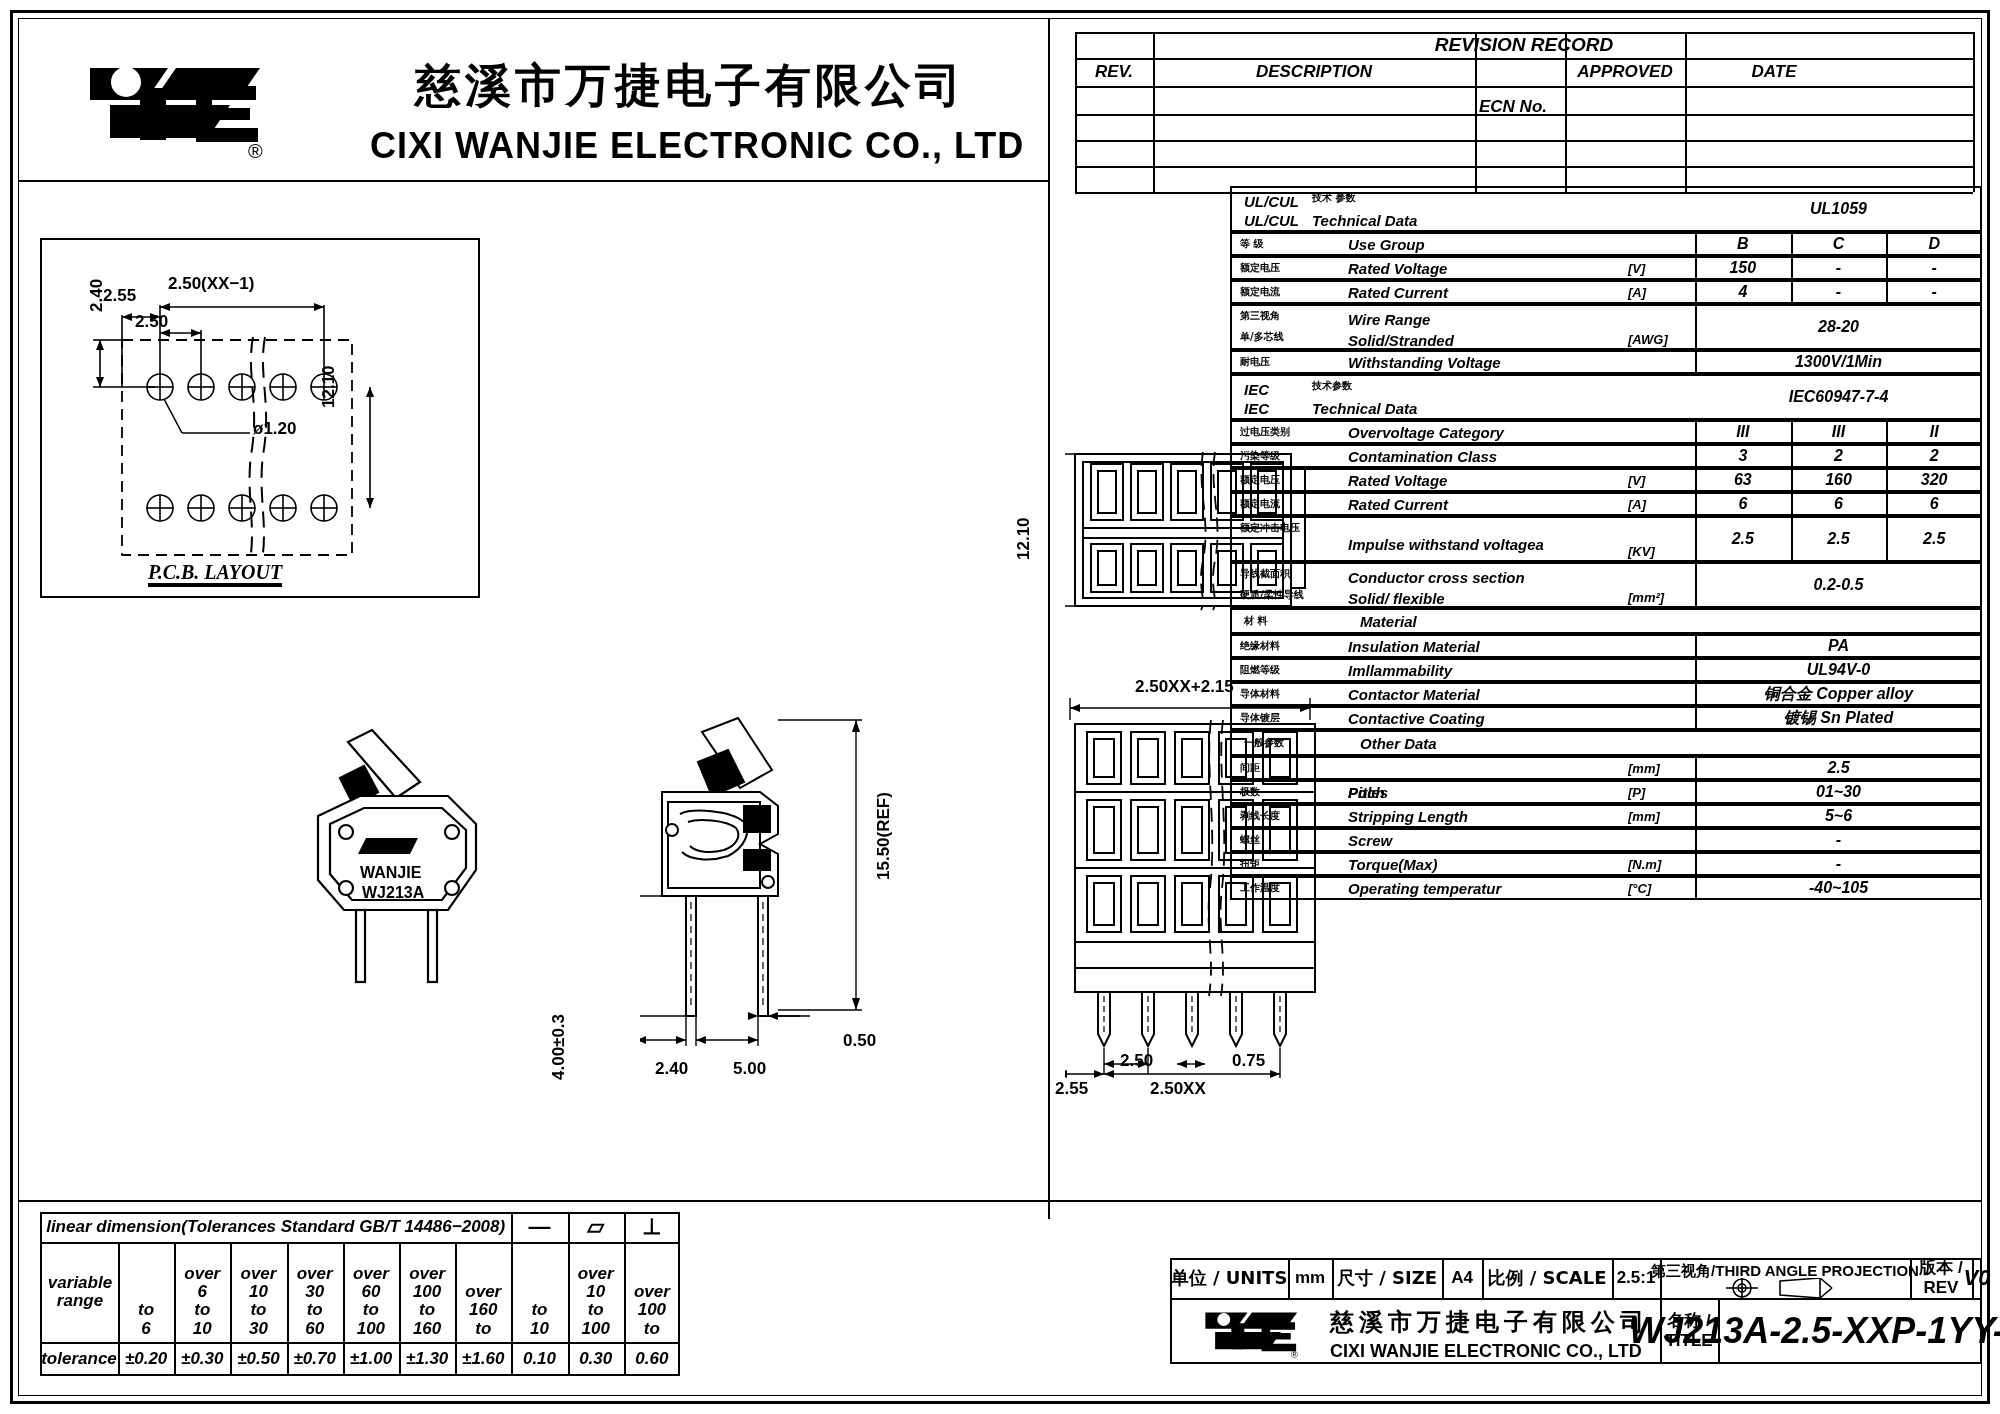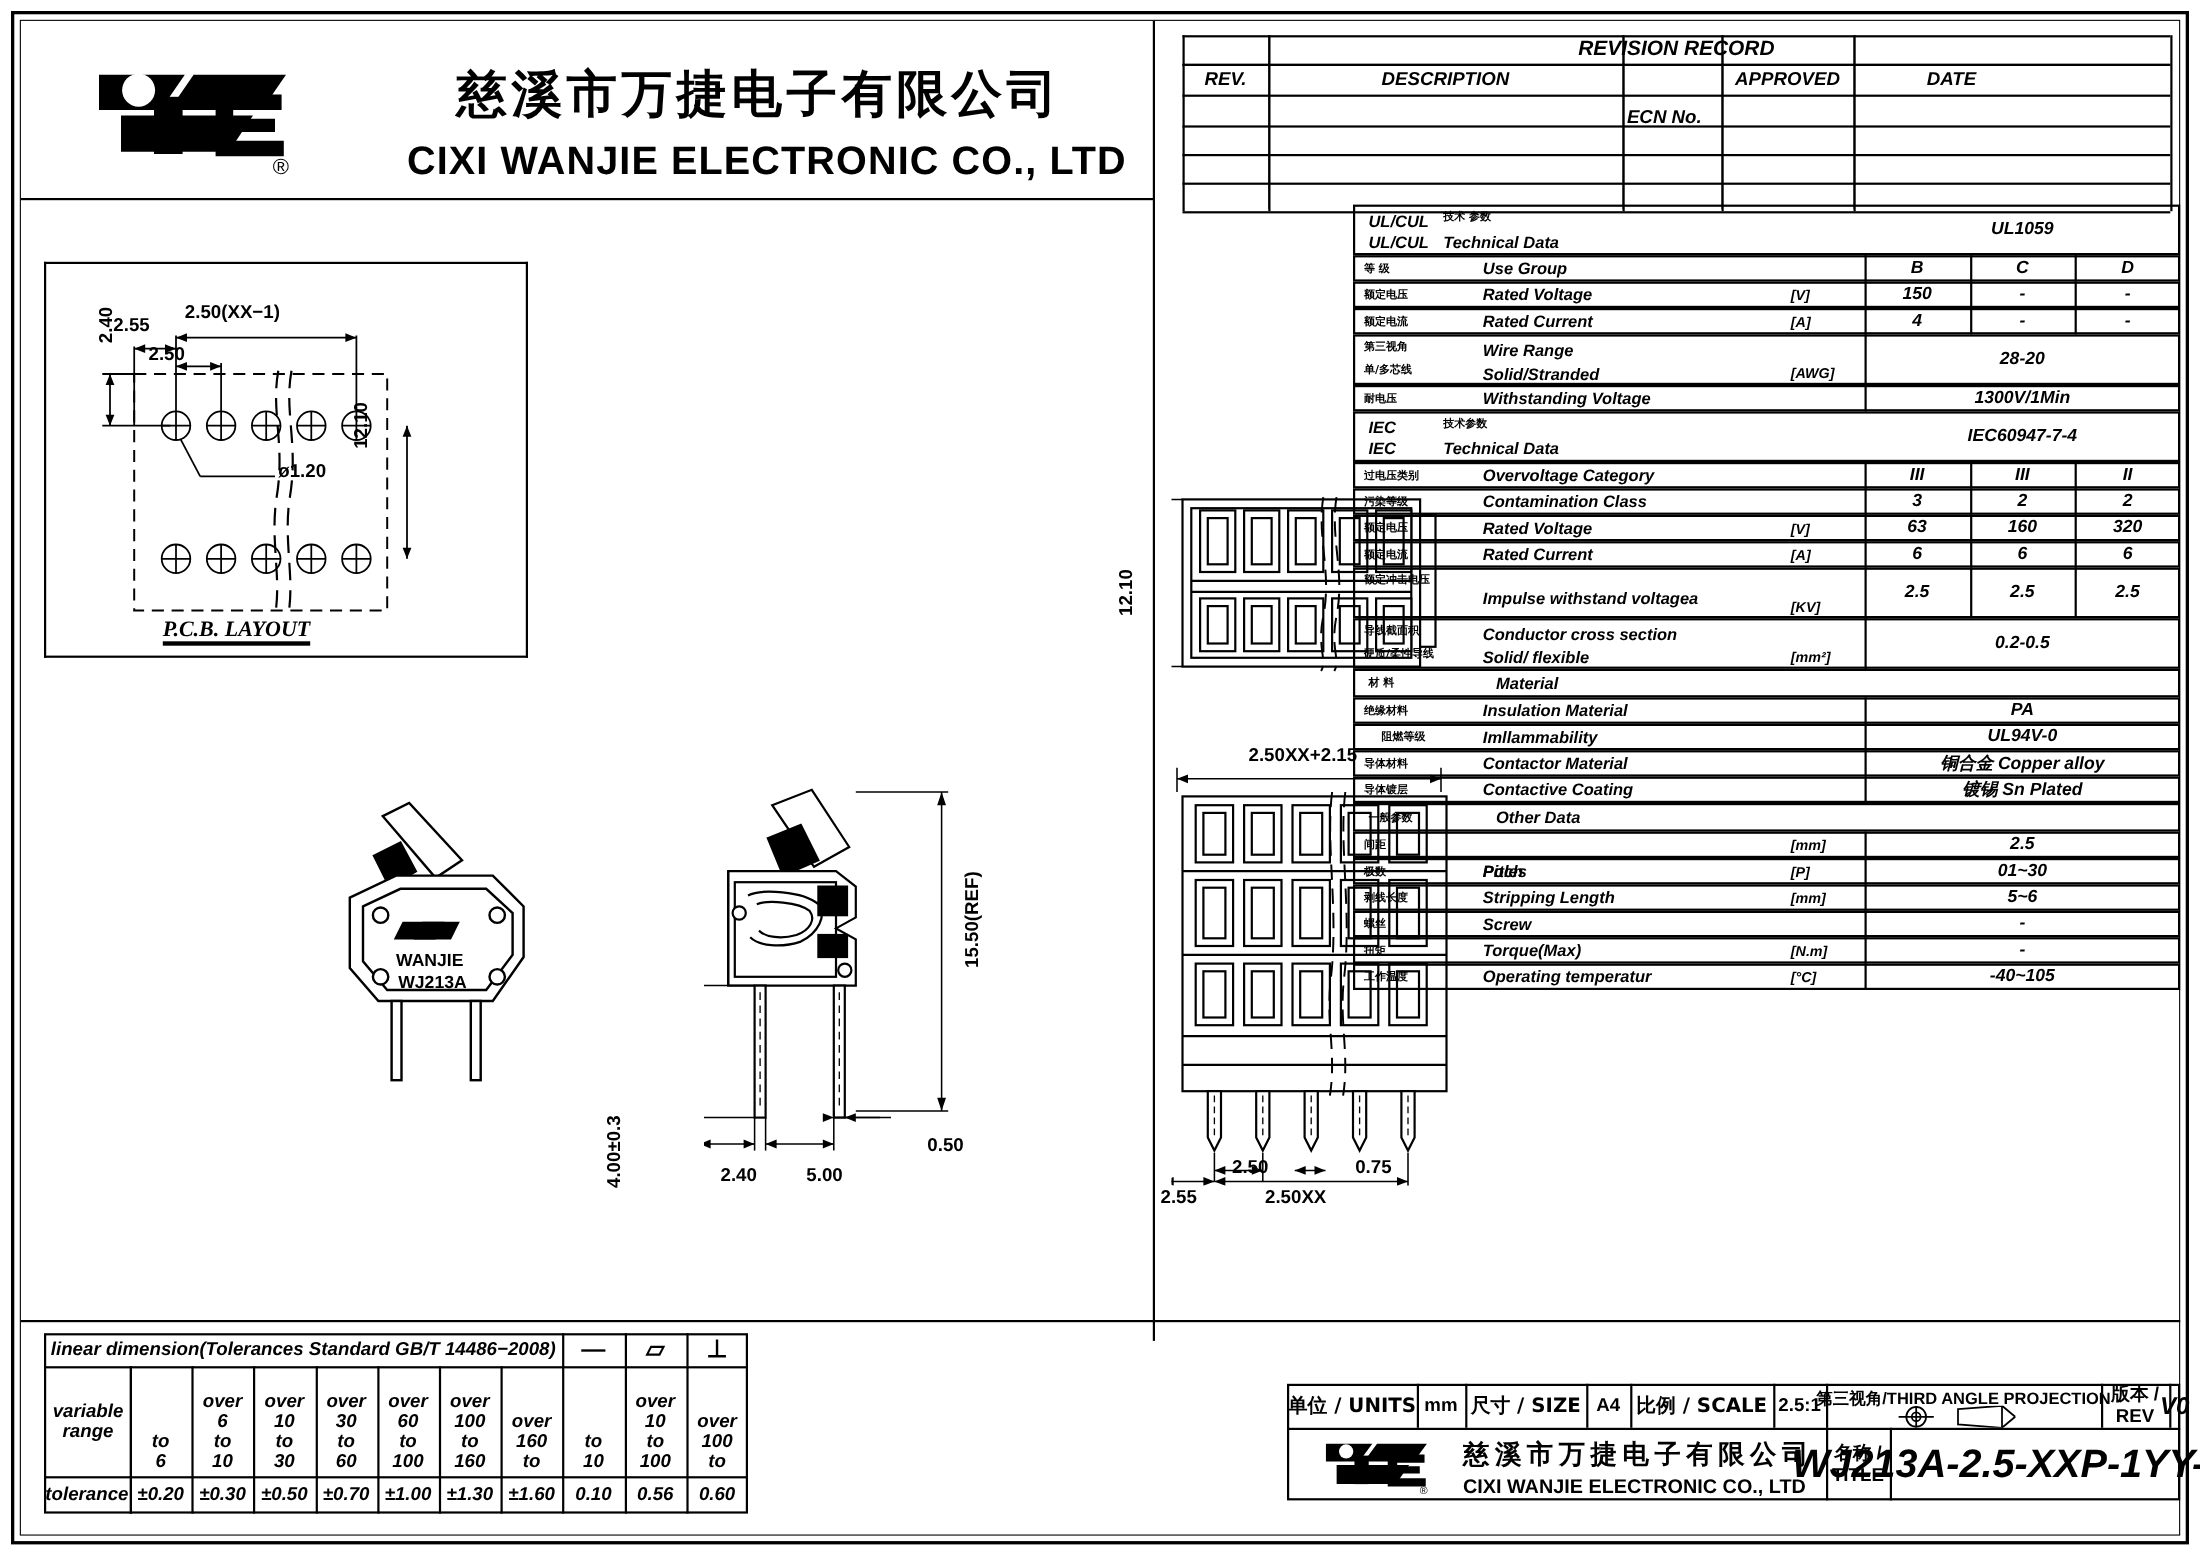--- a/index.html
+++ b/index.html
@@ -566,21 +566,21 @@
       <div class="cell cellc tt-v" style="left:1695px;top:562px;width:287px;height:46px;">0.2-0.5</div>
       <div style="position:absolute;left:1230px;top:608px;width:752px;height:26px;border:2px solid #000;box-sizing:border-box;"></div>
       <div class="cell tt-cn" style="left:1244px;top:608px;height:26px;">材 料</div>
       <div class="cell tt-en" style="left:1360px;top:608px;height:26px;">Material</div>
       <div style="position:absolute;left:1230px;top:634px;width:752px;height:24px;border:2px solid #000;box-sizing:border-box;"></div>
       <div class="cell tt-cn" style="left:1240px;top:634px;height:24px;">绝缘材料</div>
       <div class="cell tt-en" style="left:1348px;top:634px;height:24px;">Insulation Material</div>
       <div class="ln" style="left:1695px;top:634px;width:2px;height:24px;"></div>
       <div class="cell cellc tt-v" style="left:1695px;top:634px;width:287px;height:24px;">PA</div>
       <div style="position:absolute;left:1230px;top:658px;width:752px;height:24px;border:2px solid #000;box-sizing:border-box;"></div>
-      <div class="cell tt-cn" style="left:1240px;top:658px;height:24px;margin-left:16px;">阻燃等级</div>
+      <div class="cell tt-cn" style="left:1240px;top:658px;height:24px;">阻燃等级</div>
       <div class="cell tt-en" style="left:1348px;top:658px;height:24px;">Imllammability</div>
       <div class="ln" style="left:1695px;top:658px;width:2px;height:24px;"></div>
       <div class="cell cellc tt-v" style="left:1695px;top:658px;width:287px;height:24px;">UL94V-0</div>
       <div style="position:absolute;left:1230px;top:682px;width:752px;height:24px;border:2px solid #000;box-sizing:border-box;"></div>
       <div class="cell tt-cn" style="left:1240px;top:682px;height:24px;">导体材料</div>
       <div class="cell tt-en" style="left:1348px;top:682px;height:24px;">Contactor Material</div>
       <div class="ln" style="left:1695px;top:682px;width:2px;height:24px;"></div>
       <div class="cell cellc tt-v" style="left:1695px;top:682px;width:287px;height:24px;">铜合金 Copper alloy</div>
       <div style="position:absolute;left:1230px;top:706px;width:752px;height:24px;border:2px solid #000;box-sizing:border-box;"></div>
       <div class="cell tt-cn" style="left:1240px;top:706px;height:24px;">导体镀层</div>
@@ -686,21 +686,21 @@
       <div class="ln" style="left:118px;top:1242px;width:2px;height:134px;"></div>
       <div class="ln" style="left:40px;top:1342px;width:640px;height:2px;"></div>
       <div class="cell cellc tol-c" style="left:118px;top:1342px;width:56.2px;height:34px;">±0.20</div>
       <div class="cell cellc tol-c" style="left:174.2px;top:1342px;width:56.2px;height:34px;">±0.30</div>
       <div class="cell cellc tol-c" style="left:230.4px;top:1342px;width:56.2px;height:34px;">±0.50</div>
       <div class="cell cellc tol-c" style="left:286.6px;top:1342px;width:56.2px;height:34px;">±0.70</div>
       <div class="cell cellc tol-c" style="left:342.8px;top:1342px;width:56.2px;height:34px;">±1.00</div>
       <div class="cell cellc tol-c" style="left:399px;top:1342px;width:56.2px;height:34px;">±1.30</div>
       <div class="cell cellc tol-c" style="left:455.20000000000005px;top:1342px;width:56.2px;height:34px;">±1.60</div>
       <div class="cell cellc tol-c" style="left:511.40000000000003px;top:1342px;width:56.2px;height:34px;">0.10</div>
-      <div class="cell cellc tol-c" style="left:567.6px;top:1342px;width:56.2px;height:34px;">0.56</div>
+      <div class="cell cellc tol-c" style="left:567.6px;top:1342px;width:56.2px;height:34px;">0.30</div>
       <div class="cell cellc tol-c" style="left:623.8px;top:1342px;width:56.2px;height:34px;">0.60</div>
       <div class="ln" style="left:511.40000000000003px;top:1212px;width:2px;height:30px;"></div>
       <div class="ln" style="left:567.6px;top:1212px;width:2px;height:30px;"></div>
       <div class="ln" style="left:623.8000000000001px;top:1212px;width:2px;height:30px;"></div>
     </div>
 
   <div id="titleblk">
       <div style="position:absolute;left:1170px;top:1258px;width:812px;height:106px;border:2px solid #000;box-sizing:border-box;"></div>
       <div class="cell cellc tb-l" style="left:1170px;top:1258px;width:118px;height:40px;">单位 / UNITS</div>
       <div class="cell cellc tb-s" style="left:1288px;top:1258px;width:44px;height:40px;">mm</div>

